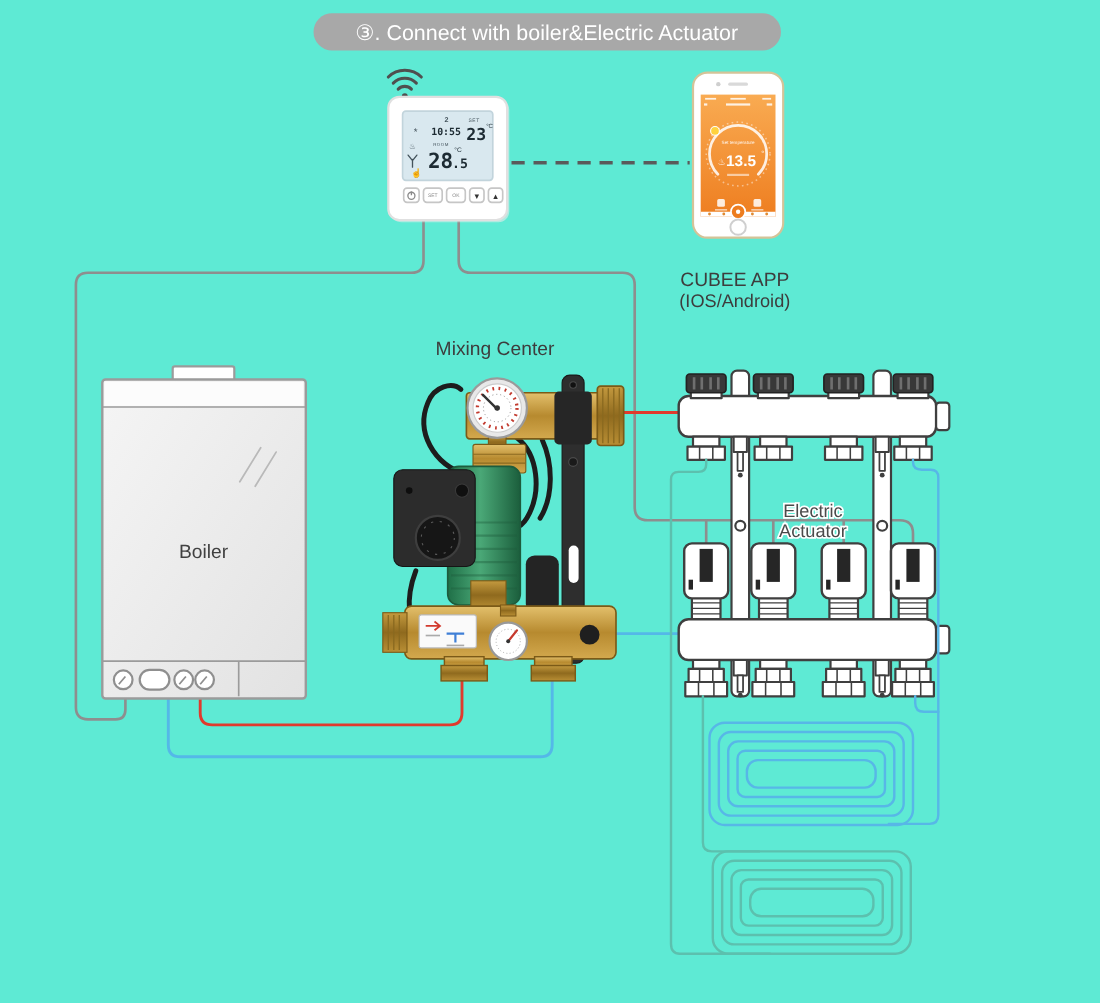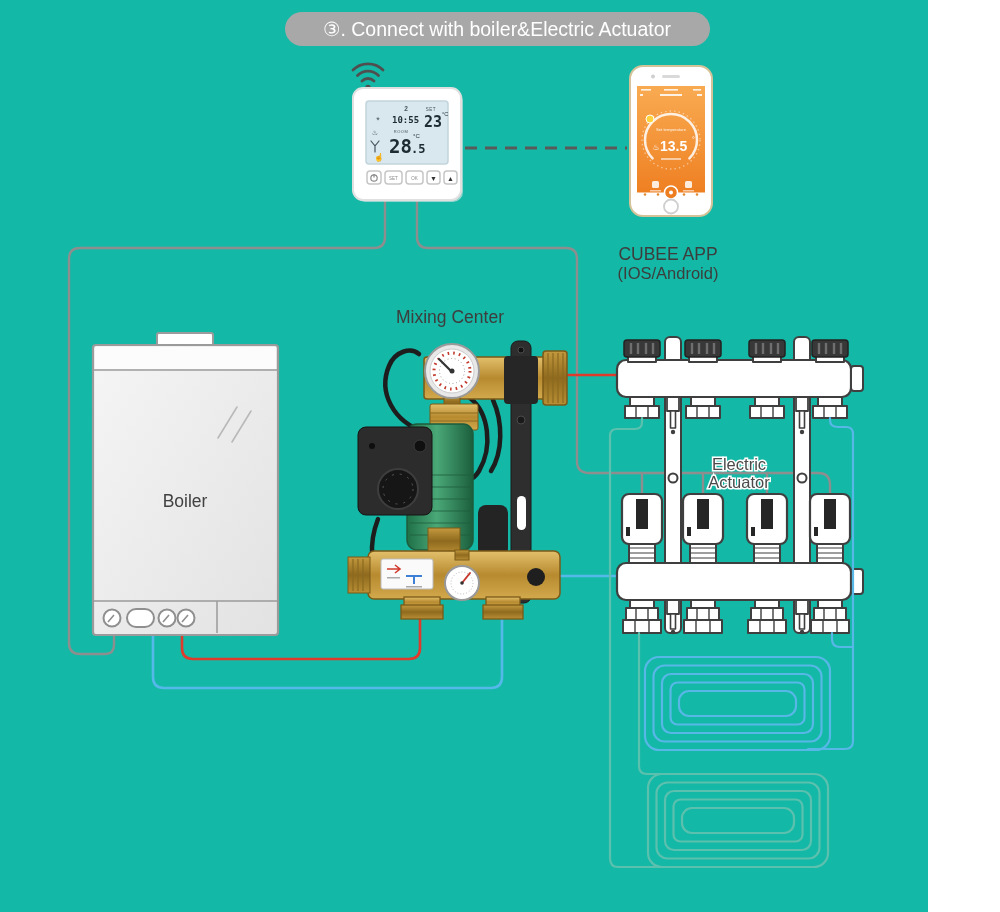--- a/index.html
+++ b/index.html
@@ -1,16 +1,16 @@
 <!DOCTYPE html>
 <html><head>
 <meta charset="utf-8">
 <style>
   html,body{margin:0;padding:0;background:#ffffff;}
-  #stage{position:relative;width:928px;height:912px;background:#14b8a6;overflow:hidden;}
+  #stage{position:relative;width:1000px;height:912px;background:#5eead4;overflow:hidden;}
   svg{position:absolute;left:0;top:0;}
   text{font-family:"Liberation Sans", sans-serif;}
   .mono{font-family:"DejaVu Sans Mono", monospace;}
   .halo{paint-order:stroke;stroke:#ffffff;stroke-width:3px;}
 </style>
 </head>
 <body>
 
 <div id="stage">
 <svg width="1000" height="912" viewBox="0 0 1000 912" xmlns="http://www.w3.org/2000/svg">

